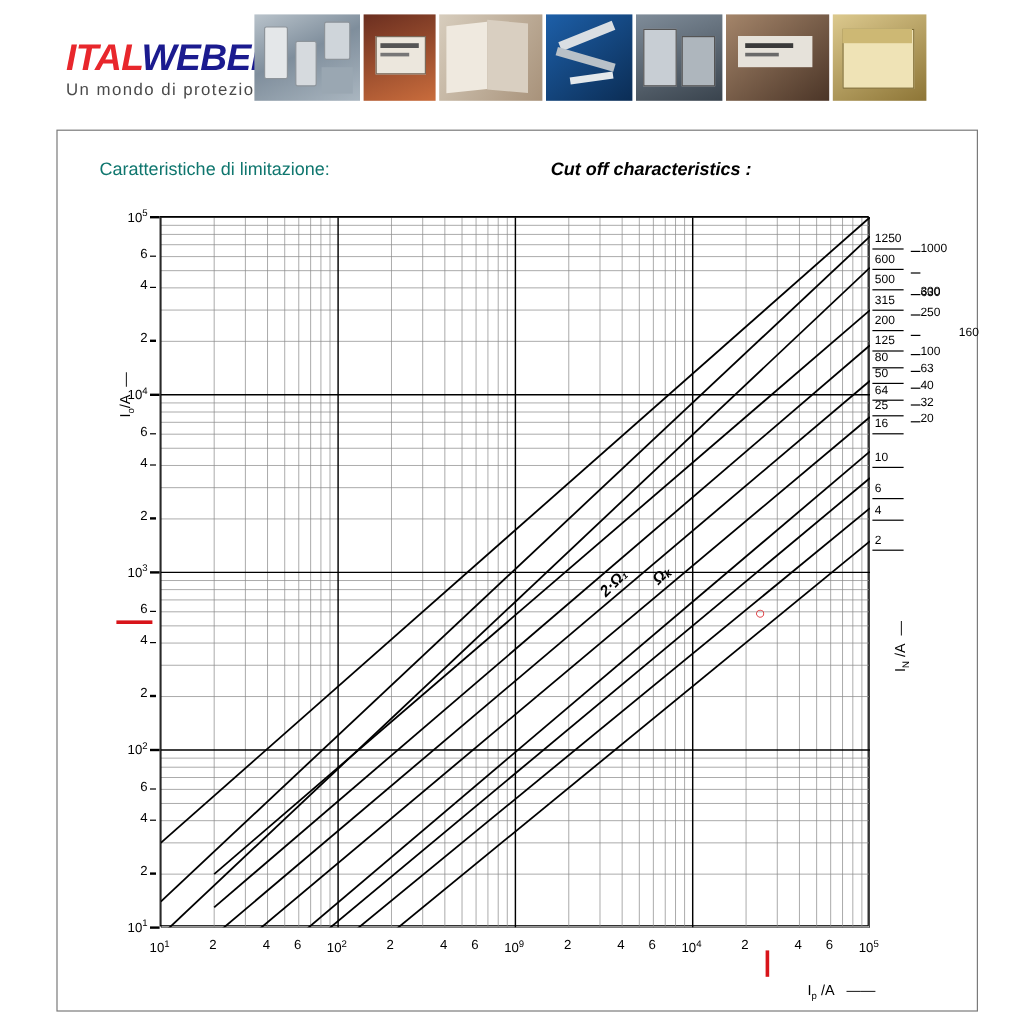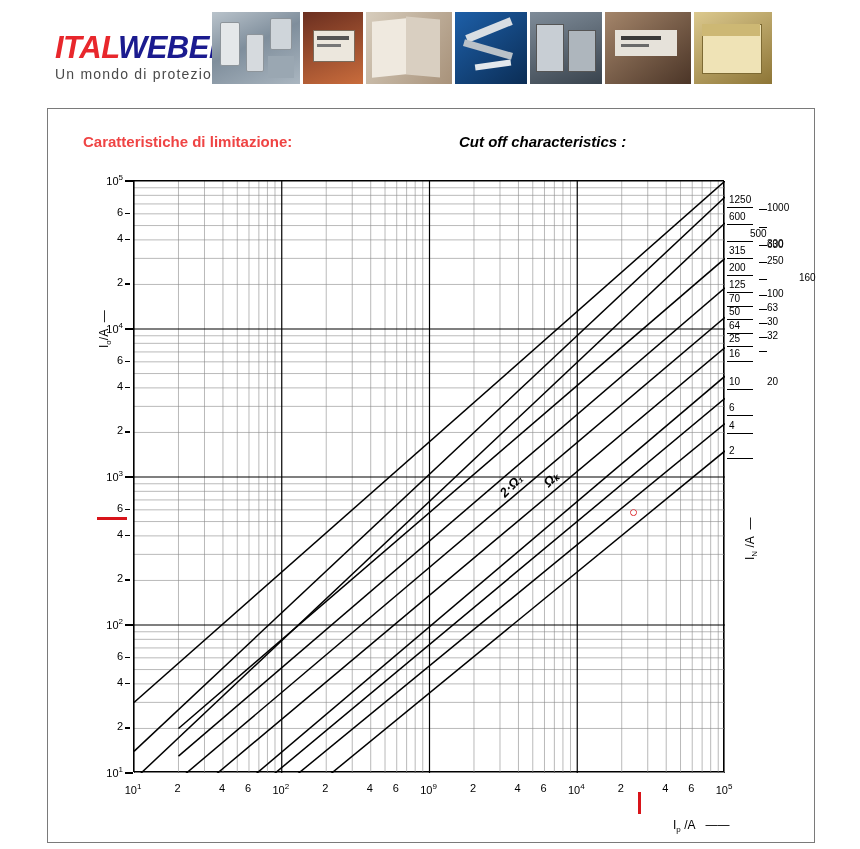--- a/index.html
+++ b/index.html
@@ -15,21 +15,21 @@
   .logo-sub{font-size:14px;color:#4a4a4a;letter-spacing:1.2px;margin-top:2px;
             font-family:"Liberation Sans",sans-serif;}
   .photostrip{position:absolute;left:212px;top:12px;height:72px;width:608px;display:flex;}
   .photostrip .ph{height:72px;margin-right:3px;position:relative;overflow:hidden;}
   .ph i{position:absolute;display:block;}
 
   
   .frame{position:absolute;left:47px;top:108px;width:768px;height:735px;
          border:1px solid #7a7a7a;background:#fff;box-sizing:border-box;}
 
-  .title-it{position:absolute;left:83px;top:133px;font-size:15px;font-weight:bold;color:#ef4444;}
+  .title-it{position:absolute;left:83px;top:133px;font-size:15px;font-weight:normal;color:#0f766e;}
   .title-en{position:absolute;left:459px;top:133px;font-size:15px;font-weight:bold;font-style:italic;color:#000;}
 
   
   .chartwrap{position:absolute;left:83px;top:170px;width:700px;height:640px;}
   .plot{position:absolute;left:50px;top:10px;width:591px;height:592px;
         border:1.6px solid #000;box-sizing:border-box;background:#fff;}
   svg.grid{position:absolute;left:0;top:0;}
   .ylab{position:absolute;font-size:11px;color:#000;text-align:right;width:26px;}
   .ylab sup{font-size:8px;}
   .xlab{position:absolute;font-size:11px;color:#000;text-align:center;width:26px;}
@@ -261,29 +261,29 @@
       <div class="xlab" style="left: 569.204px; top: 612px;">4</div>
       <div class="xlab" style="left: 595.222px; top: 612px;">6</div>
       <div class="xlab" style="left: 628px; top: 612px;">10<sup>5</sup></div>
     </div>
 
   <div id="rticks-in">
       <div class="rlab" style="left: 646px; top: 24px;">1250</div>
       <div class="tickmark" style="left: 644px; top: 37px; width: 26px; height: 1px;"></div>
       <div class="rlab" style="left: 646px; top: 41px;">600</div>
       <div class="tickmark" style="left: 644px; top: 54px; width: 26px; height: 1px;"></div>
-      <div class="rlab" style="left: 667px; top: 58px;">500</div>
+      <div class="rlab" style="left: 646px; top: 58px;">500</div>
       <div class="tickmark" style="left: 644px; top: 71px; width: 26px; height: 1px;"></div>
       <div class="rlab" style="left: 646px; top: 75px;">315</div>
       <div class="tickmark" style="left: 644px; top: 88px; width: 26px; height: 1px;"></div>
       <div class="rlab" style="left: 646px; top: 92px;">200</div>
       <div class="tickmark" style="left: 644px; top: 105px; width: 26px; height: 1px;"></div>
       <div class="rlab" style="left: 646px; top: 109px;">125</div>
       <div class="tickmark" style="left: 644px; top: 122px; width: 26px; height: 1px;"></div>
-      <div class="rlab" style="left: 646px; top: 123px;">70</div>
+      <div class="rlab" style="left: 646px; top: 123px;">80</div>
       <div class="tickmark" style="left: 644px; top: 136px; width: 26px; height: 1px;"></div>
       <div class="rlab" style="left: 646px; top: 136px;">50</div>
       <div class="tickmark" style="left: 644px; top: 149px; width: 26px; height: 1px;"></div>
       <div class="rlab" style="left: 646px; top: 150px;">64</div>
       <div class="tickmark" style="left: 644px; top: 163px; width: 26px; height: 1px;"></div>
       <div class="rlab" style="left: 646px; top: 163px;">25</div>
       <div class="tickmark" style="left: 644px; top: 176px; width: 26px; height: 1px;"></div>
       <div class="rlab" style="left: 646px; top: 178px; text-align: right;">16</div>
       <div class="tickmark" style="left: 644px; top: 191px; width: 26px; height: 1px;"></div>
       <div class="rlab" style="left: 646px; top: 206px;">10</div>
@@ -303,25 +303,25 @@
       <div class="rlab" style="left: 684px; top: 68px;">300</div>
       <div class="tickmark" style="left: 676px; top: 75px; width: 8px; height: 1px;"></div>
       <div class="rlab" style="left: 684px; top: 85px;">250</div>
       <div class="tickmark" style="left: 676px; top: 92px; width: 8px; height: 1px;"></div>
       <div class="rlab" style="left: 684px; top: 102px; margin-left: 32px;">160</div>
       <div class="tickmark" style="left: 676px; top: 109px; width: 8px; height: 1px;"></div>
       <div class="rlab" style="left: 684px; top: 118px;">100</div>
       <div class="tickmark" style="left: 676px; top: 125px; width: 8px; height: 1px;"></div>
       <div class="rlab" style="left: 684px; top: 132px;">63</div>
       <div class="tickmark" style="left: 676px; top: 139px; width: 8px; height: 1px;"></div>
-      <div class="rlab" style="left: 684px; top: 146px;">30</div>
+      <div class="rlab" style="left: 684px; top: 146px;">40</div>
       <div class="tickmark" style="left: 676px; top: 153px; width: 8px; height: 1px;"></div>
       <div class="rlab" style="left: 684px; top: 160px;">32</div>
       <div class="tickmark" style="left: 676px; top: 167px; width: 8px; height: 1px;"></div>
-      <div class="rlab" style="left: 684px; top: 174px; margin-top: 32px;">20</div>
+      <div class="rlab" style="left: 684px; top: 174px;">20</div>
       <div class="tickmark" style="left: 676px; top: 181px; width: 8px; height: 1px;"></div>
     </div>
 
   <div class="axis-title-y">I<sub>o</sub>/A&nbsp;&nbsp;—</div>
   <div class="axis-title-y2" style="left:660px;top:390px;">I<sub>N</sub> /A&nbsp;&nbsp;—</div>
   <div class="axis-title-x" style="left:590px;top:648px;text-align:right;">I<sub>p</sub> /A&nbsp;&nbsp;&nbsp;——</div>
 
   <div class="curvelab" style="left:415px;top:308px;transform:rotate(-45deg);">2·Ω₁</div>
   <div class="curvelab" style="left:460px;top:300px;transform:rotate(-45deg);">Ωₖ</div>
 

